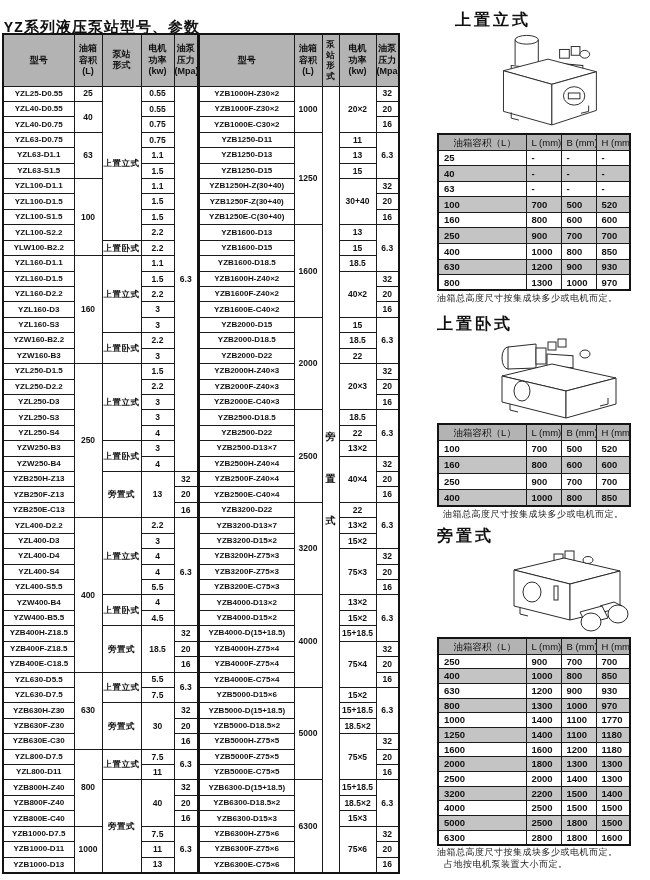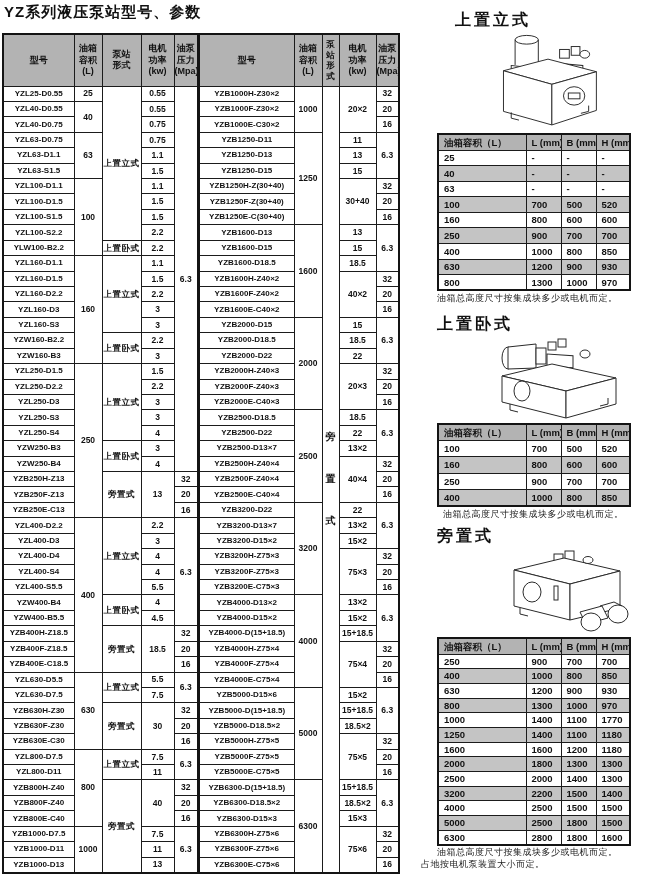--- a/index.html
+++ b/index.html
@@ -1,19 +1,19 @@
 <!DOCTYPE html>
 <html><head>
 <meta charset="utf-8">
 <style>
   * { margin:0; padding:0; box-sizing:border-box; }
   html,body { width:650px; height:880px; background:#ffffff; overflow:hidden;
     font-family:"Liberation Sans","DejaVu Sans",sans-serif; color:#111; }
   .abs { position:absolute; }
-  #page-title { left:4px; top:3px; font-size:15px; font-weight:bold; letter-spacing:1px; }
+  #page-title { left:4px; top:18px; font-size:15px; font-weight:bold; letter-spacing:1px;font-family:Liberation Mono, monospace; }
 
   
   table.mt { border-collapse:collapse; table-layout:fixed; border:2px solid #141414; background:#fff; }
   table.mt th, table.mt td { border:1px solid #1b1b1b; text-align:center; vertical-align:middle;
     padding:0; overflow:hidden; }
   table.mt thead tr { height:52px; }
   table.mt th { background:#b3b3b3; font-size:9px; font-weight:bold; white-space:pre-line; line-height:1.25; }
   table.mt tbody tr { height:15.43px; }
   table.mt td { font-size:8px; white-space:nowrap; line-height:1; }
   table.mt td.cap, table.mt td.pw, table.mt td.pr { font-size:8.5px; font-weight:bold; }
@@ -22,21 +22,21 @@
   td.vform div { font-size:10px; font-weight:bold; line-height:1; }
   td.vform .stack { display:flex; flex-direction:column; align-items:center; justify-content:center; gap:32px; height:100%; }
   #left-table { left:2px; top:33px; width:195px; }
   #right-table { left:198px; top:33px; width:200px; }
 
   
   .sec-title { font-size:16px; font-weight:bold; letter-spacing:3px; }
   table.dim { border-collapse:collapse; table-layout:fixed; border:2px solid #141414; background:#fff; }
   table.dim th, table.dim td { border:1px solid #1b1b1b; padding:0 0 0 5px; text-align:left;
     font-size:9.5px; overflow:hidden; white-space:nowrap; line-height:1; }
-  table.dim th { background:#b3b3b3; font-weight:bold; height:16px; }
+  table.dim th { background:#b3b3b3; font-weight:normal; height:16px;text-align:center; }
   table.dim td { font-weight:bold; }
   table.dim tr.alt td { background:#c4c4c4; }
   #dim-table-1 { left:437px; top:133px; width:192px; } #dim-table-1 tbody tr { height:15.6px; }
   #dim-table-2 { left:437px; top:423px; width:192px; } #dim-table-2 tbody tr { height:16.5px; }
   #dim-table-3 { left:437px; top:637px; width:192px; } #dim-table-3 tbody tr { height:14.7px; }
   .note { font-size:9px; color:#222; letter-spacing:0.5px; white-space:nowrap; }
   .diag svg { display:block; }
   .diag path, .diag ellipse, .diag rect, .diag circle, .diag line { fill:#fff; stroke:#2a2a2a; stroke-width:1; }
   .diag .nf { fill:none; }
 </style>
@@ -837,13 +837,13 @@
       </tr>
       <tr>
         <td>6300</td>
         <td>2800</td>
         <td>1800</td>
         <td>1600</td>
       </tr>
     </tbody>
 </table>
 <div class="abs note" style="left:437px;top:846px">油箱总高度尺寸按集成块多少或电机而定。</div>
-<div class="abs note" style="left:421px;top:858px">占地按电机泵装置大小而定。</div>
+<div class="abs note" style="left:444px;top:858px">占地按电机泵装置大小而定。</div>
 
 </body></html>

